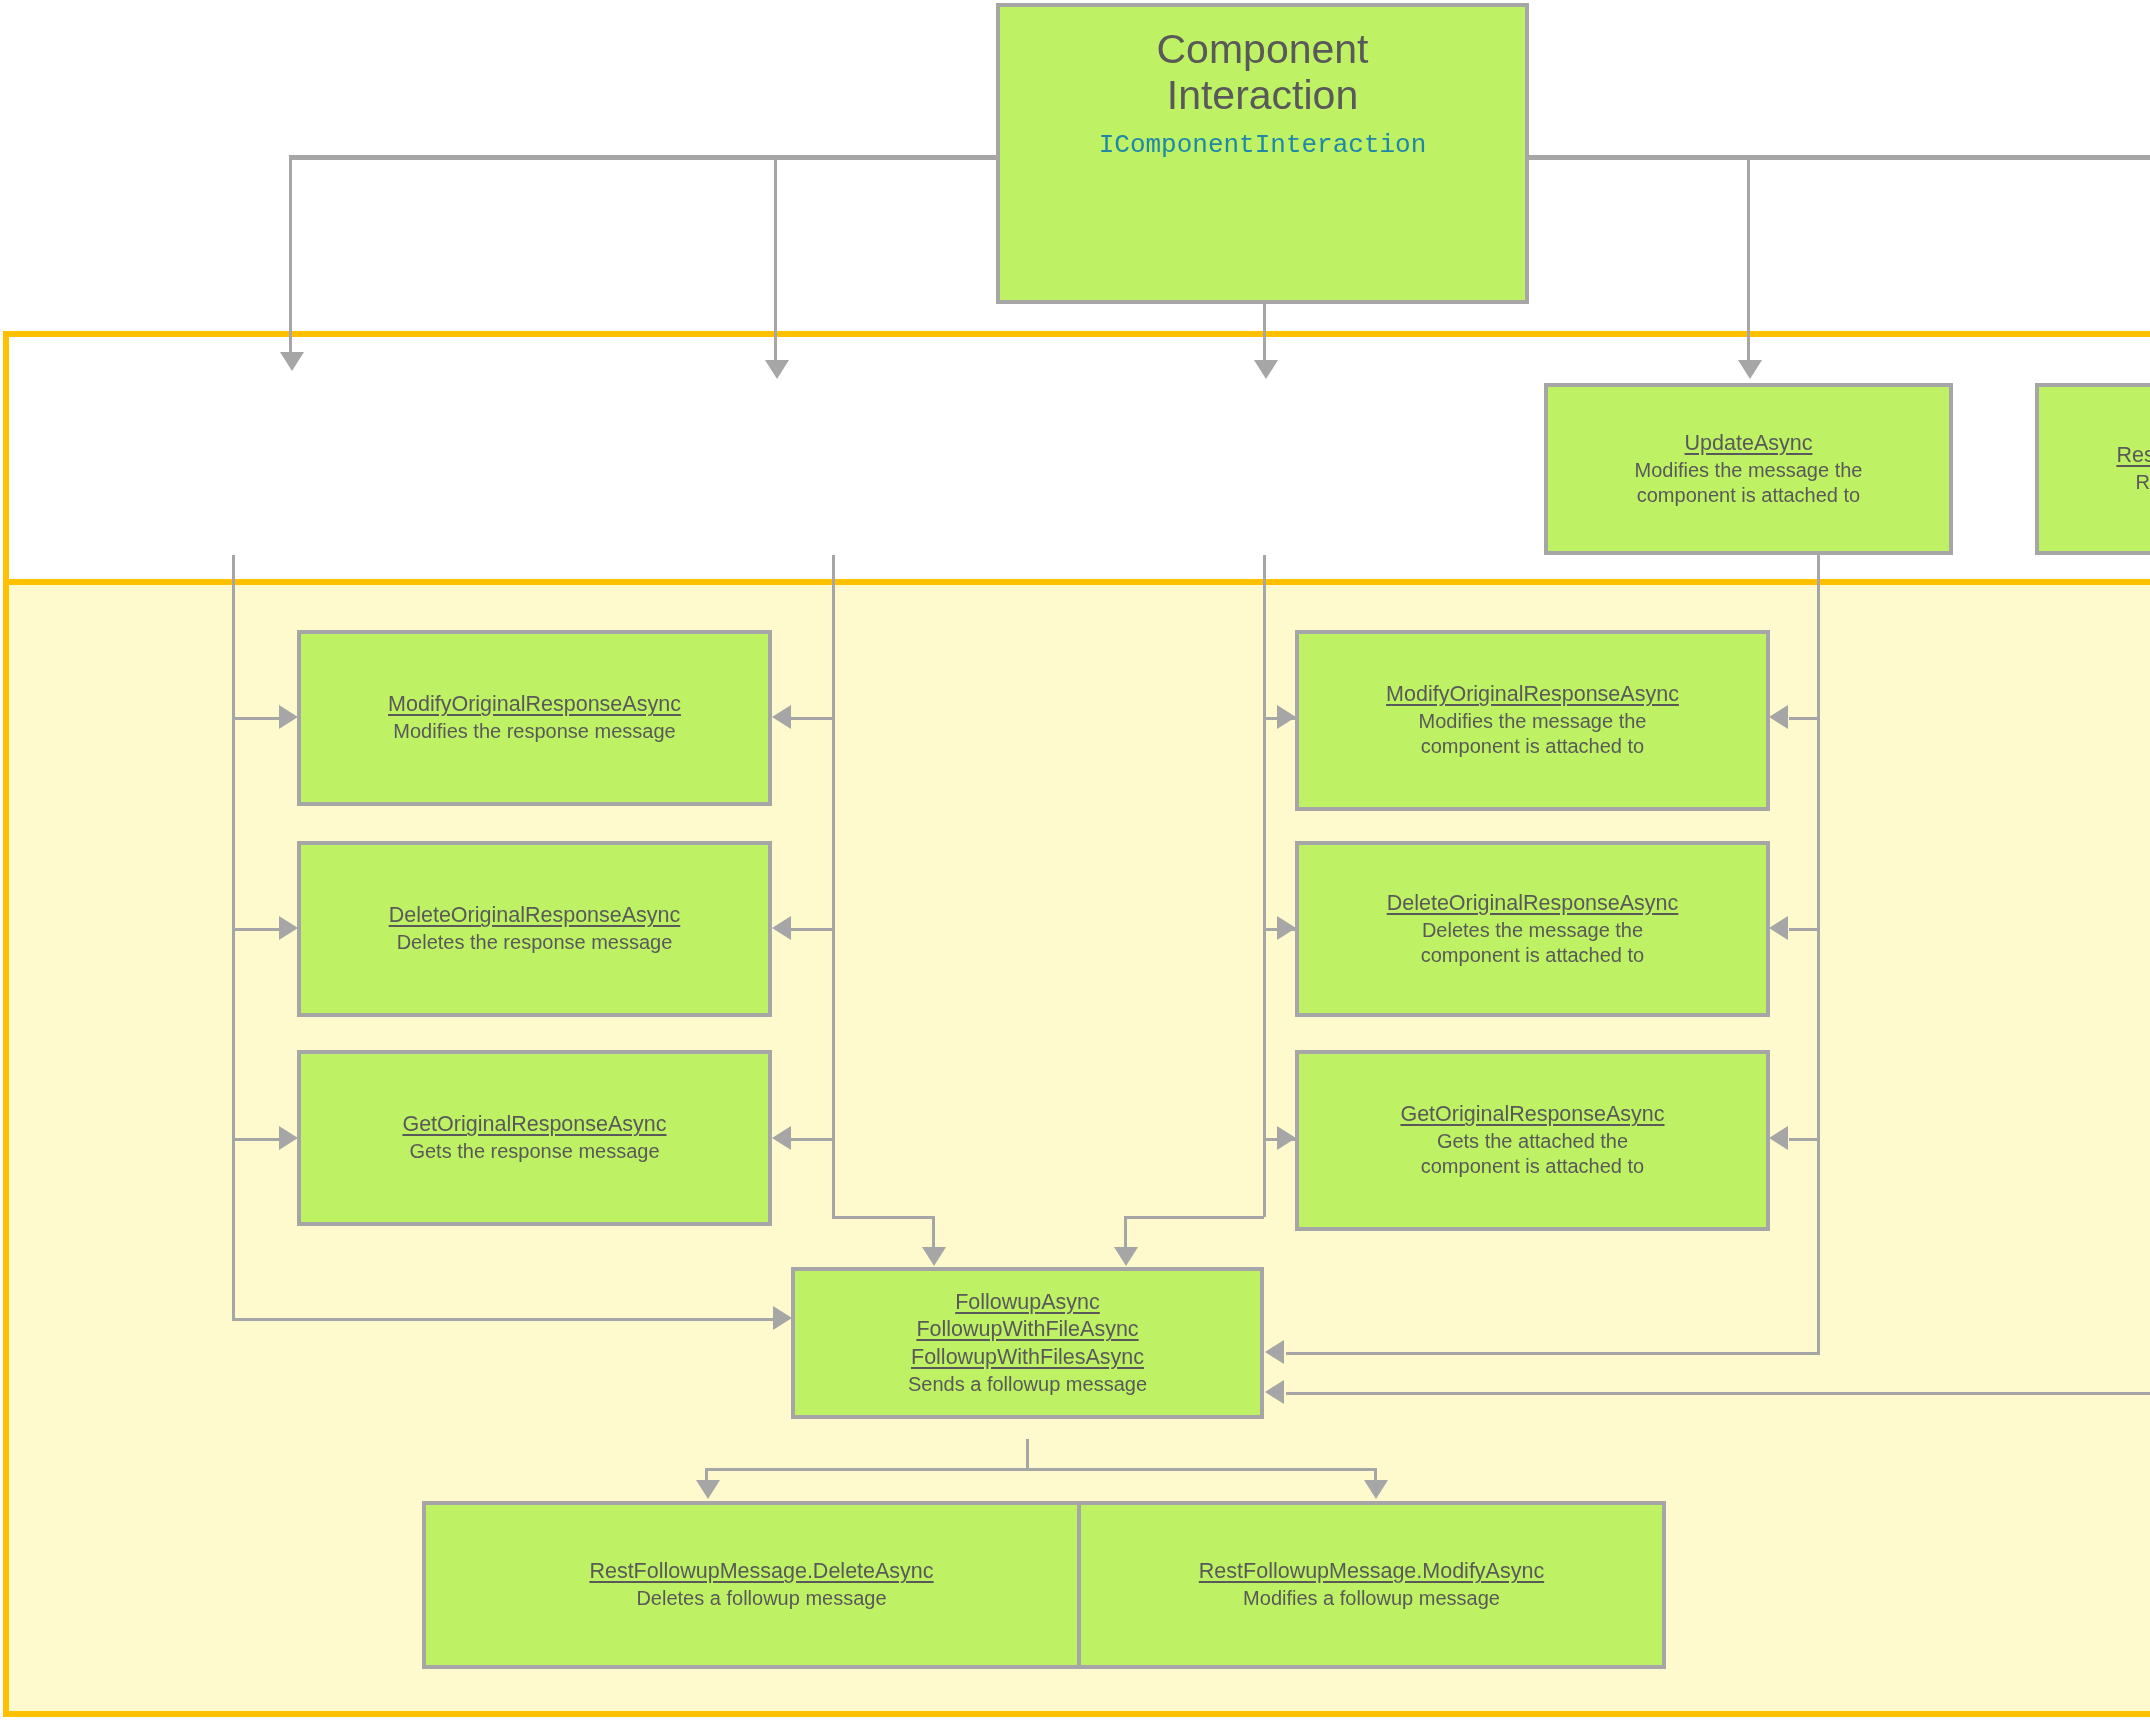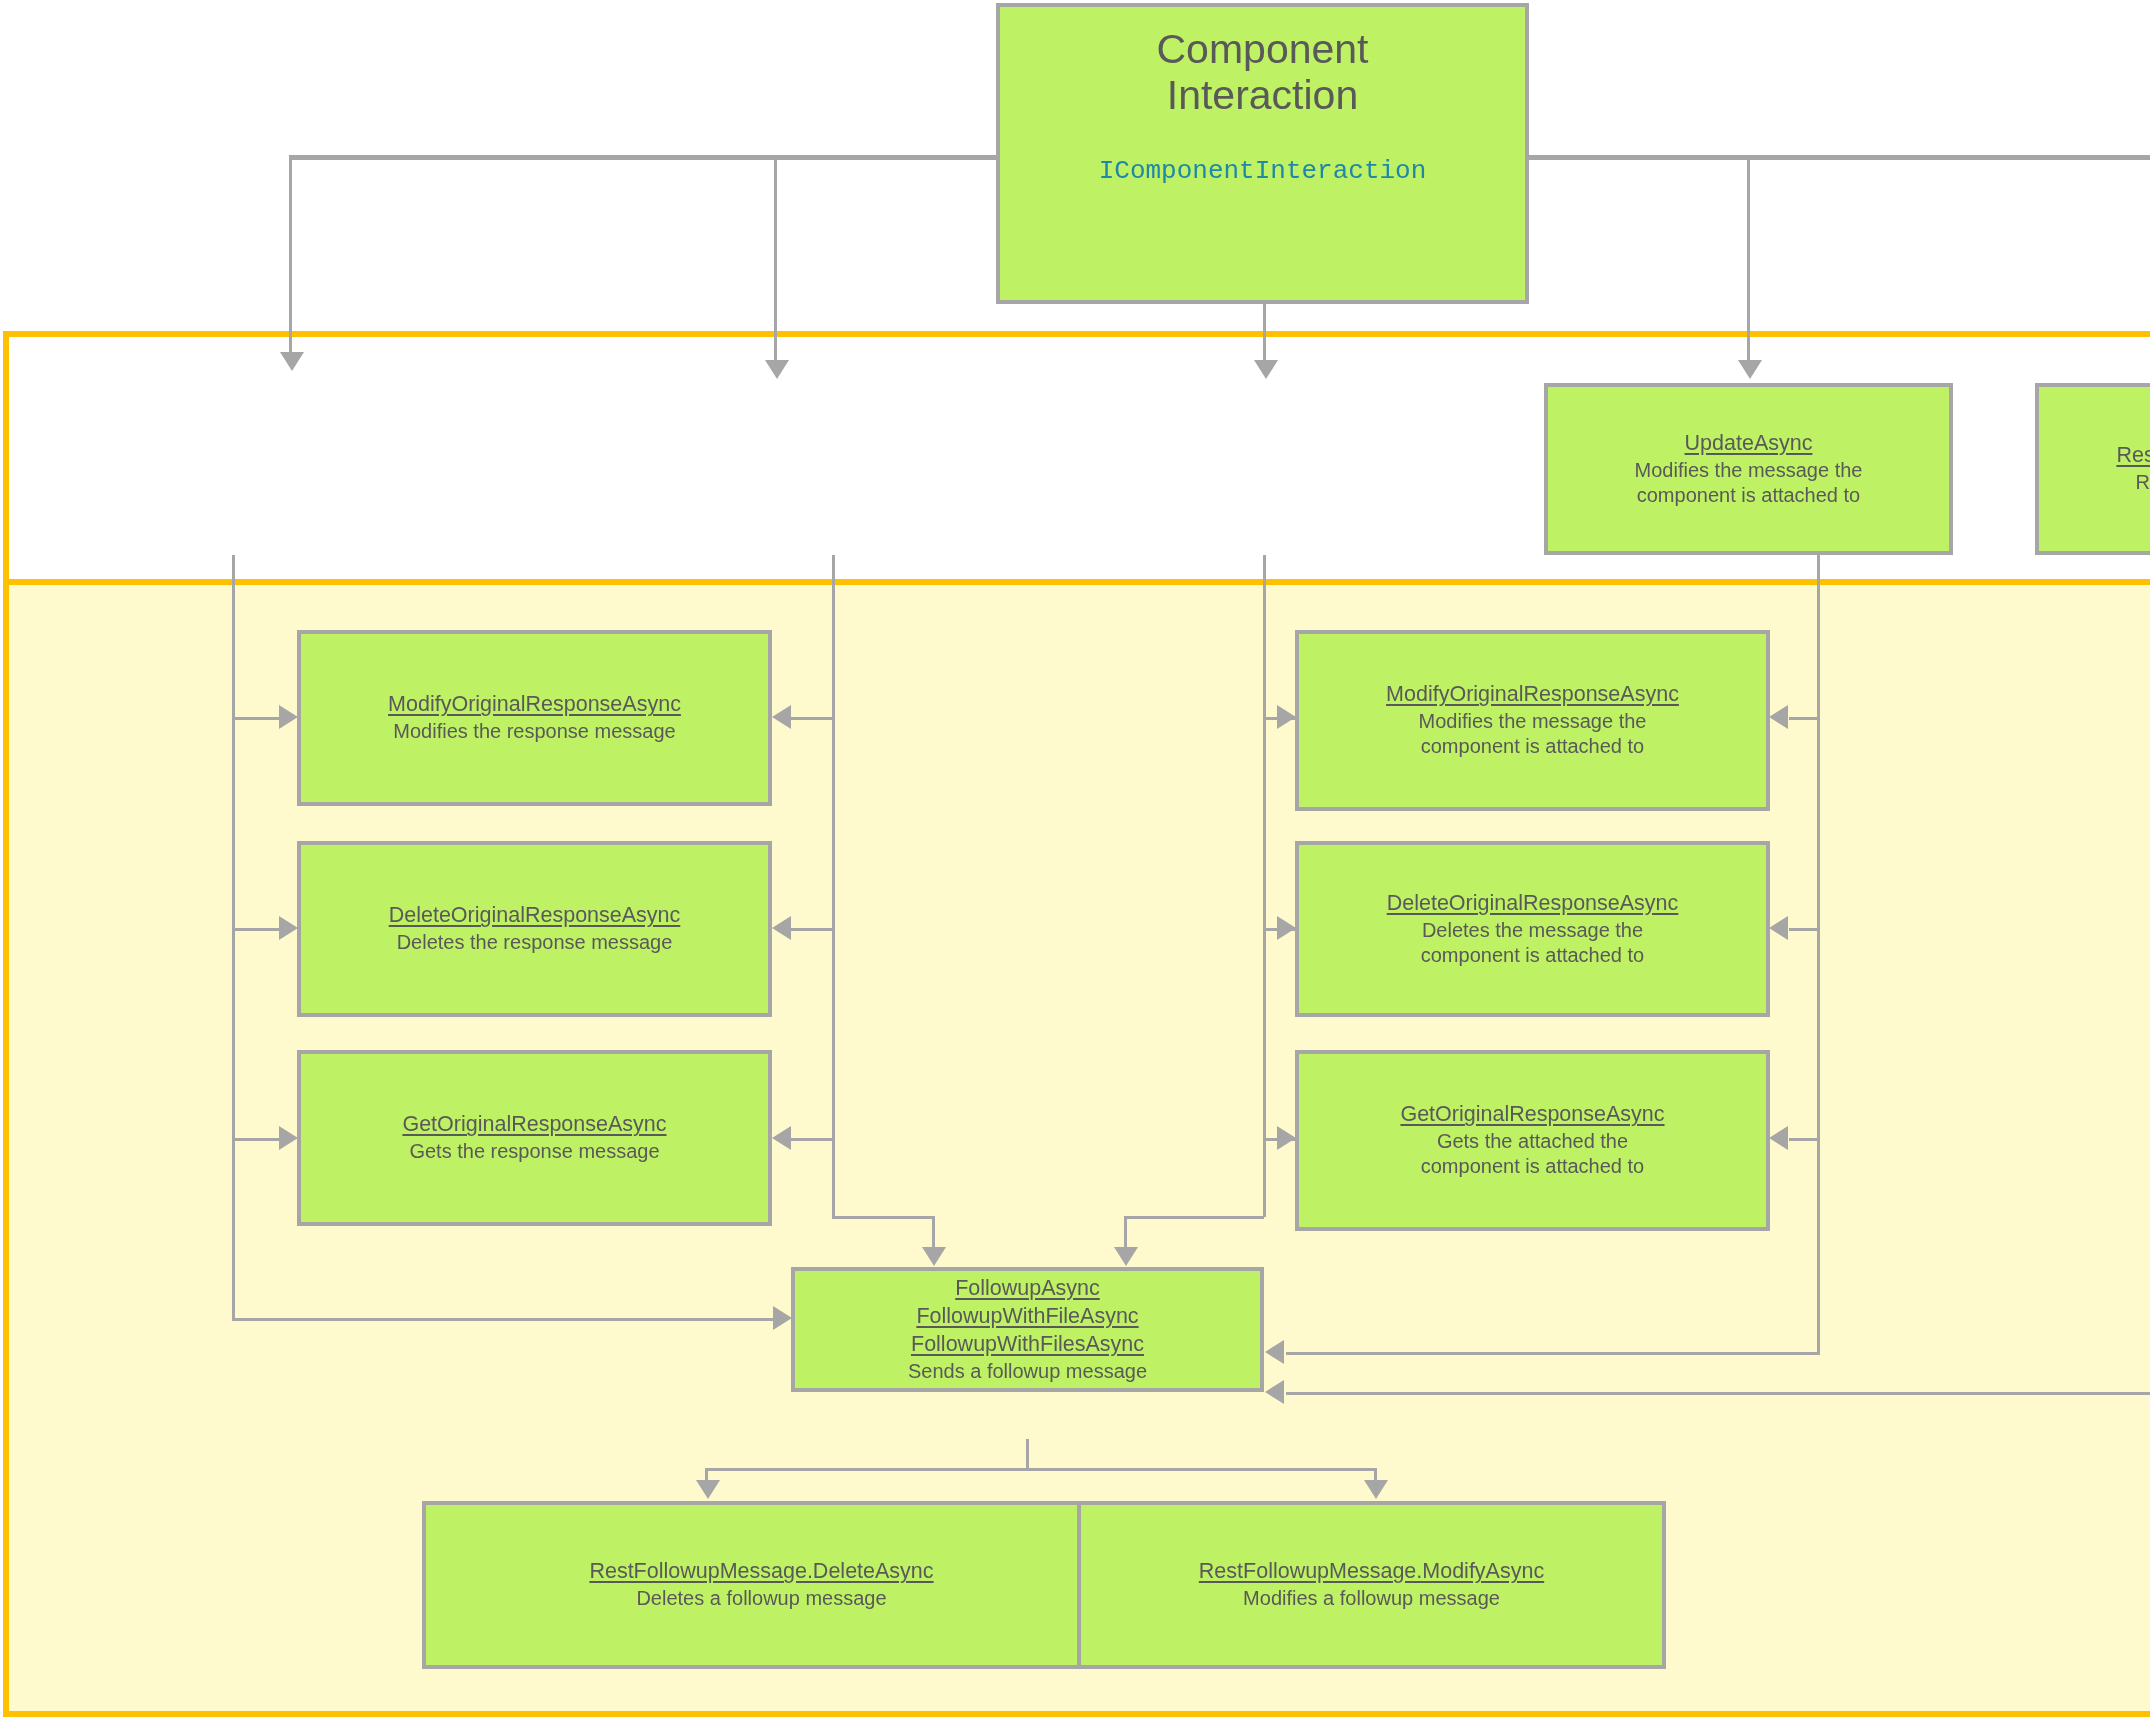--- a/index.html
+++ b/index.html
@@ -20,41 +20,41 @@
         color:#595959;z-index:6;padding:8px 6px;}
   .node .m{font-size:21.5px;line-height:1.30;text-decoration:underline;
         text-decoration-color:#595959;text-underline-offset:2.6px;white-space:nowrap;}
   .node .d{font-size:20px;line-height:1.26;color:#595959;}
 
   
   #root-node{left:996px;top:2.6px;width:533px;height:301px;justify-content:flex-start;
         padding-top:20.6px;}
   #root-node .title{font-size:41px;line-height:1.12;color:#595959;}
   #root-node .iface{font-family:"Liberation Mono",monospace;font-size:26px;
-        color:#1F87A8;margin-top:37px;}
+        color:#1F87A8;margin-top:11px;}
 
   
   #n-respond{left:60px;top:374px;width:467px;height:181px;}
   #n-deferloading{left:572px;top:383px;width:409px;height:172px;}
   #n-defer{left:1060px;top:383px;width:409px;height:172px;}
   #n-update{left:1544px;top:383px;width:409px;height:172px;}
   #n-modal{left:2035px;top:383px;width:409px;height:172px;}
 
   
   #n-a1{left:297px;top:630px;width:475px;height:176px;}
   #n-a2{left:297px;top:841px;width:475px;height:176px;}
   #n-a3{left:297px;top:1050px;width:475px;height:176px;}
 
   
   #n-b1{left:1295px;top:630px;width:475px;height:181px;}
   #n-b2{left:1295px;top:841px;width:475px;height:176px;}
   #n-b3{left:1295px;top:1050px;width:475px;height:181px;}
 
   
-  #n-followup{left:791px;top:1267px;width:473px;height:125px;}
+  #n-followup{left:791px;top:1267px;width:473px;height:152px;}
 
   
   #n-rest-delete{left:422px;top:1501px;width:679px;height:168px;}
   #n-rest-modify{left:1077px;top:1501px;width:589px;height:168px;}
 
   
   .ln{position:absolute;background:#A6A6A6;z-index:2;}
   .lnh{height:3px;}
   .lnv{width:3px;}
   .lnh.t{height:4.7px;}

